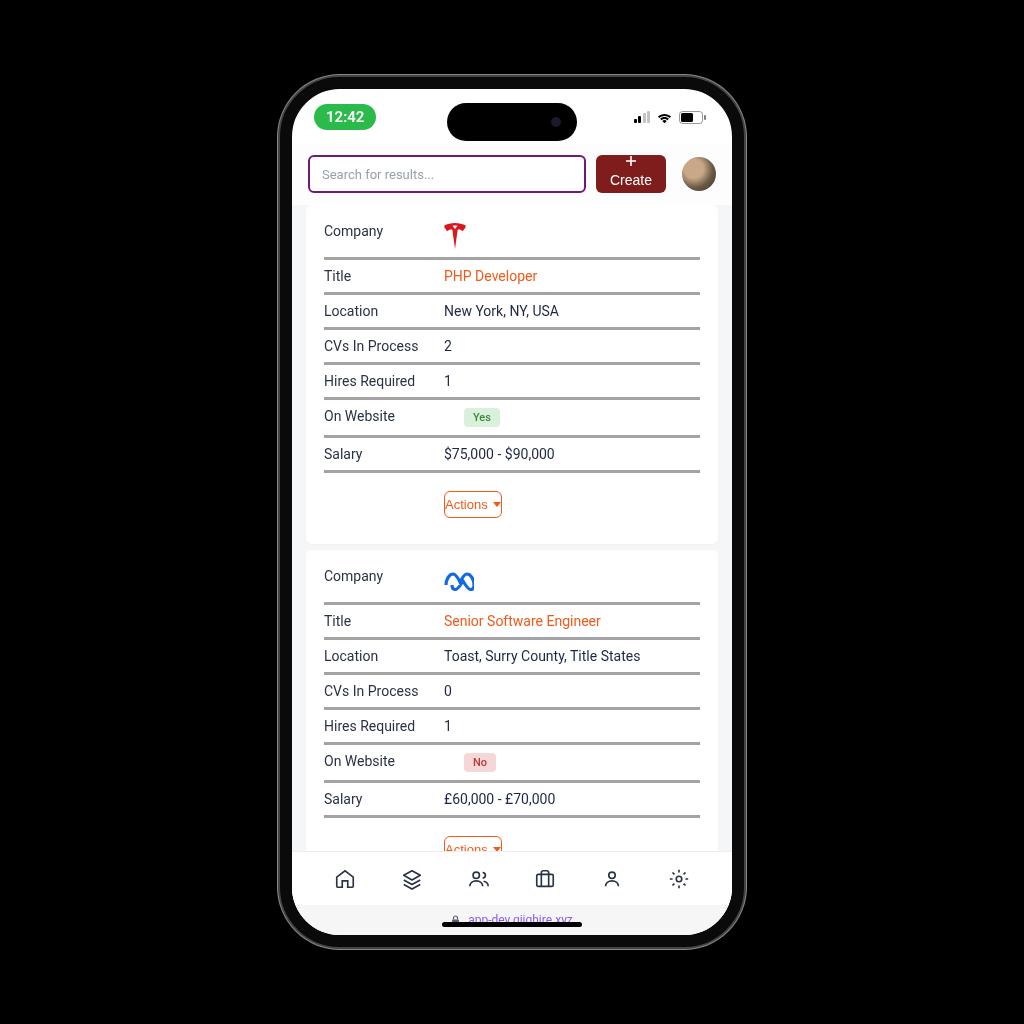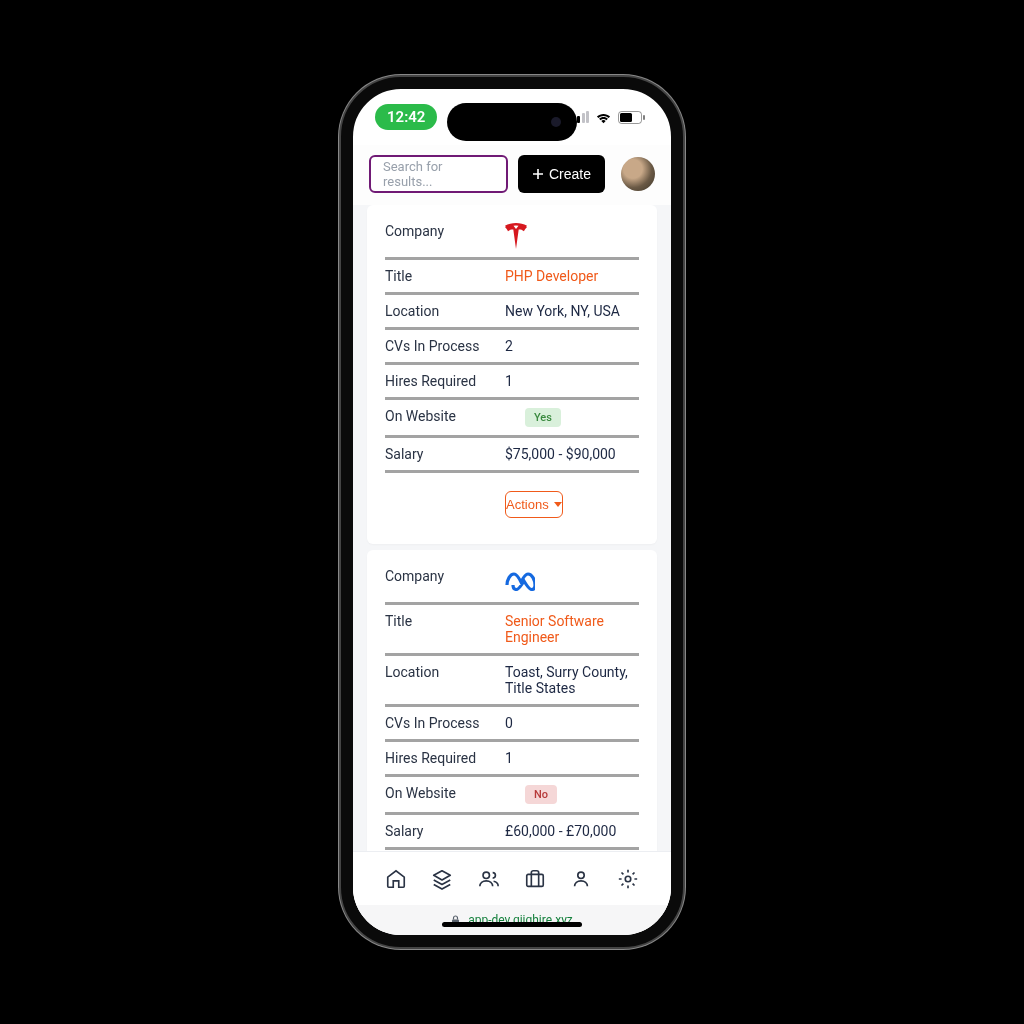--- a/index.html
+++ b/index.html
@@ -3,21 +3,21 @@
 <meta charset="utf-8">
 <style>
   * { box-sizing: border-box; margin: 0; padding: 0; }
   body {
     width: 1024px; height: 1024px;
     background: #000;
     display: flex; align-items: center; justify-content: center;
     font-family: -apple-system, BlinkMacSystemFont, "Segoe UI", Roboto, sans-serif;
   }
   .phone {
-    width: 342px; height: 870px;
+    width: 464px; height: 870px;
     background: #fff;
     border-radius: 60px;
     border: 12px solid #0a0a0a;
     box-shadow: 0 0 0 2px #444, 0 0 0 3px #888;
     position: relative;
     overflow: hidden;
     display: flex; flex-direction: column;
   }
   .notch {
     position: absolute;
@@ -56,25 +56,26 @@
   }
   .search {
     flex: 1; height: 38px;
     border: 2px solid #701a75; border-radius: 6px;
     padding: 0 12px; font-size: 13px; color: #98a0ab;
     background: #fff;
     display: flex; align-items: center;
   }
   .create-btn {
     height: 38px; padding: 0 14px;
-    background: #000000; color: #fff;
+    background: #7f1d1d; color: #fff;
     border: none; border-radius: 6px;
     font-size: 14px; font-weight: 500;
     display: flex; align-items: center; gap: 5px;
     cursor: pointer;
+    flex-direction: column;
   }
   .avatar {
     width: 34px; height: 34px; border-radius: 50%;
     background: radial-gradient(circle at 35% 35%, #c8a888 30%, #6a5945 60%, #3b3428);
     margin-left: 6px;
   }
   .content {
     flex: 1; overflow-y: auto;
     padding: 0 14px;
   }
@@ -112,21 +113,21 @@
   .bottom-nav {
     height: 54px; background: #fff;
     border-top: 1px solid #eceef2;
     display: flex; align-items: center; justify-content: space-around;
     padding: 0 20px;
   }
   .nav-icon { width: 24px; height: 24px; color: #2a3344; cursor:pointer; display:flex;align-items:center;justify-content:center; }
   .url-bar {
     height: 30px; background: #f6f6f7;
     display: flex; align-items: center; justify-content: center;
-    gap: 8px; font-size: 12px; color: #15803d;
+    gap: 8px; font-size: 12px; color: #8b5cf6;
   }
   .home-indicator {
     position: absolute; bottom: 8px; left: 50%; transform: translateX(-50%);
     width: 140px; height: 5px; background: #000; border-radius: 3px;
   }
   svg { display:block; }
 </style>
 </head>
 <body>
 

